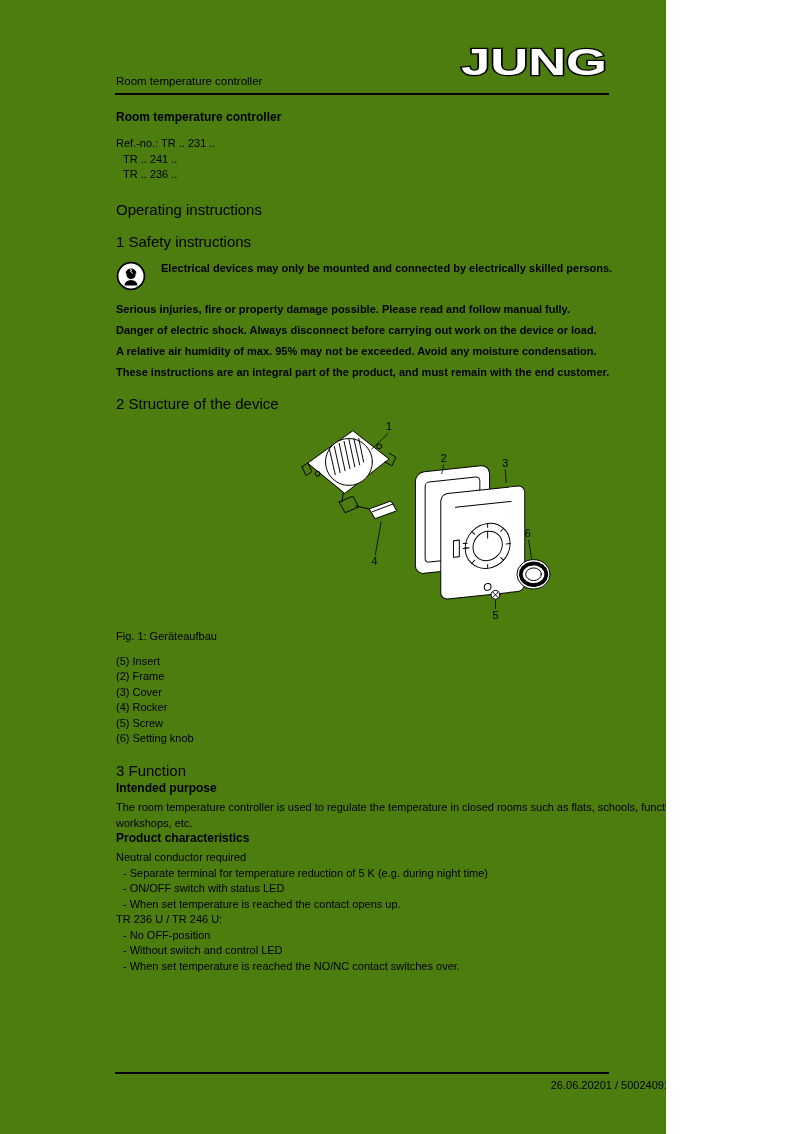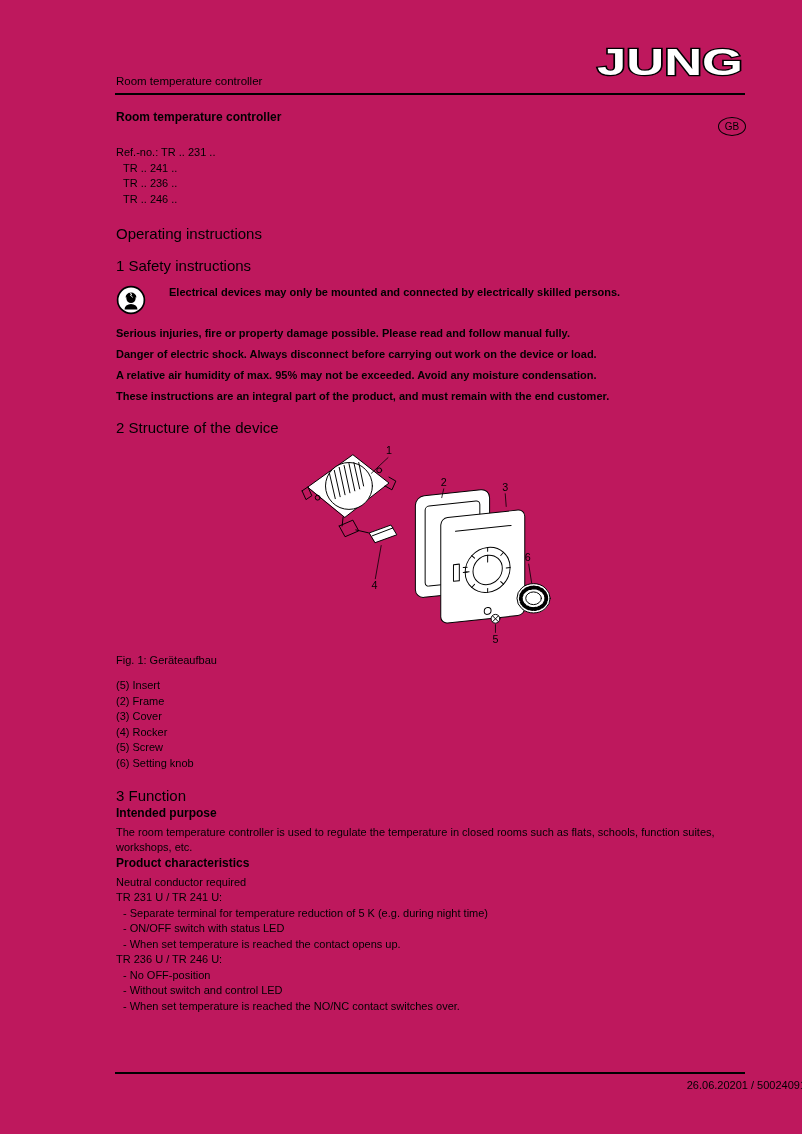--- a/index.html
+++ b/index.html
@@ -1,32 +1,32 @@
 <!DOCTYPE html>
 <html><head>
 <meta charset="utf-8">
 <style>
   html,body{margin:0;padding:0;}
   body{width:802px;height:1134px;background:#fff;color:#000;
        font-family:"Liberation Sans","DejaVu Sans",sans-serif;font-size:11px;}
-  .page{position:relative;width:802px;height:1134px;background:#be185d;overflow:hidden;}
+  .page{position:relative;width:666px;height:1134px;background:#4d7c0f;overflow:hidden;}
   .running-title{position:absolute;left:116px;top:75px;font-size:11.5px;}
   .logo{position:absolute;top:44px;right:56px;}
   .rule-top{position:absolute;left:115px;right:57px;top:93px;border-top:2.2px solid #000;}
   .content{position:absolute;left:116px;top:110px;width:630px;}
   .title-row{display:flex;justify-content:space-between;align-items:flex-start;}
   .doc-title{font-size:12px;font-weight:bold;}
   .gb-badge{width:26px;height:17px;border:1.4px solid #000;border-radius:50%;
             display:flex;align-items:center;justify-content:center;font-size:10px;
             flex:0 0 auto;margin-top:7px;}
-  .ref-block{margin-top:9px;line-height:15.5px;}
+  .ref-block{line-height:15.5px;}
   .indent{padding-left:7px;}
   .op-instructions{margin-top:18px;font-weight:normal;font-size:15px;}
   h2.section{font-size:15px;font-weight:normal;margin:14px 0 0 0;line-height:20px;}
-  .safety-note{display:flex;gap:23px;margin-top:6px;}
+  .safety-note{display:flex;gap:15px;margin-top:6px;}
   .safety-icon{flex:0 0 auto;margin-top:3px;}
   .safety-note-text{font-weight:bold;padding-top:3px;line-height:15px;}
   .warnings{margin-top:10px;}
   .warning{margin:0 0 5px 0;font-weight:bold;line-height:16px;}
   .figure{margin-top:4px;}
   .figure svg{display:block;margin:0 auto;}
   .fig-caption{margin-top:2px;}
   .legend{margin-top:12px;line-height:15.6px;}
   .subhead{font-size:12px;font-weight:bold;}
   .para{margin:5px 0 0 0;line-height:15.5px;}
@@ -51,21 +51,20 @@
 
     <div class="title-row">
       <div class="doc-title">Room temperature controller</div>
       <div class="gb-badge">GB</div>
     </div>
 
     <div class="ref-block">
       <div>Ref.-no.: TR .. 231 ..</div>
       <div class="indent">TR .. 241 ..</div>
       <div class="indent">TR .. 236 ..</div>
-      <div class="indent">TR .. 246 ..</div>
     </div>
 
     <div class="op-instructions">Operating instructions</div>
 
     <h2 class="section">1 Safety instructions</h2>
 
     <div class="safety-note">
       <svg class="safety-icon" width="30" height="30" viewBox="0 0 30 30">
         <circle cx="15" cy="15" r="13.4" fill="#fff" stroke="#000" stroke-width="1.7"></circle>
         <path d="M8.5,24.5 a6.5,5.5 0 0 1 13,0 Z" fill="#000"></path>
@@ -183,21 +182,20 @@
 
     <h2 class="section">3 Function</h2>
 
     <div class="subhead">Intended purpose</div>
     <p class="para">The room temperature controller is used to regulate the temperature in closed rooms such as flats, schools, function suites, workshops, etc.</p>
 
     <div class="subhead">Product characteristics</div>
 
     <div class="char-list">
       <div>Neutral conductor required</div>
-      <div>TR 231 U / TR 241 U:</div>
       <div class="indent">- Separate terminal for temperature reduction of 5 K (e.g. during night time)</div>
       <div class="indent">- ON/OFF switch with status LED</div>
       <div class="indent">- When set temperature is reached the contact opens up.</div>
       <div>TR 236 U / TR 246 U:</div>
       <div class="indent">- No OFF-position</div>
       <div class="indent">- Without switch and control LED</div>
       <div class="indent">- When set temperature is reached the NO/NC contact switches over.</div>
     </div>
 
   </div>

